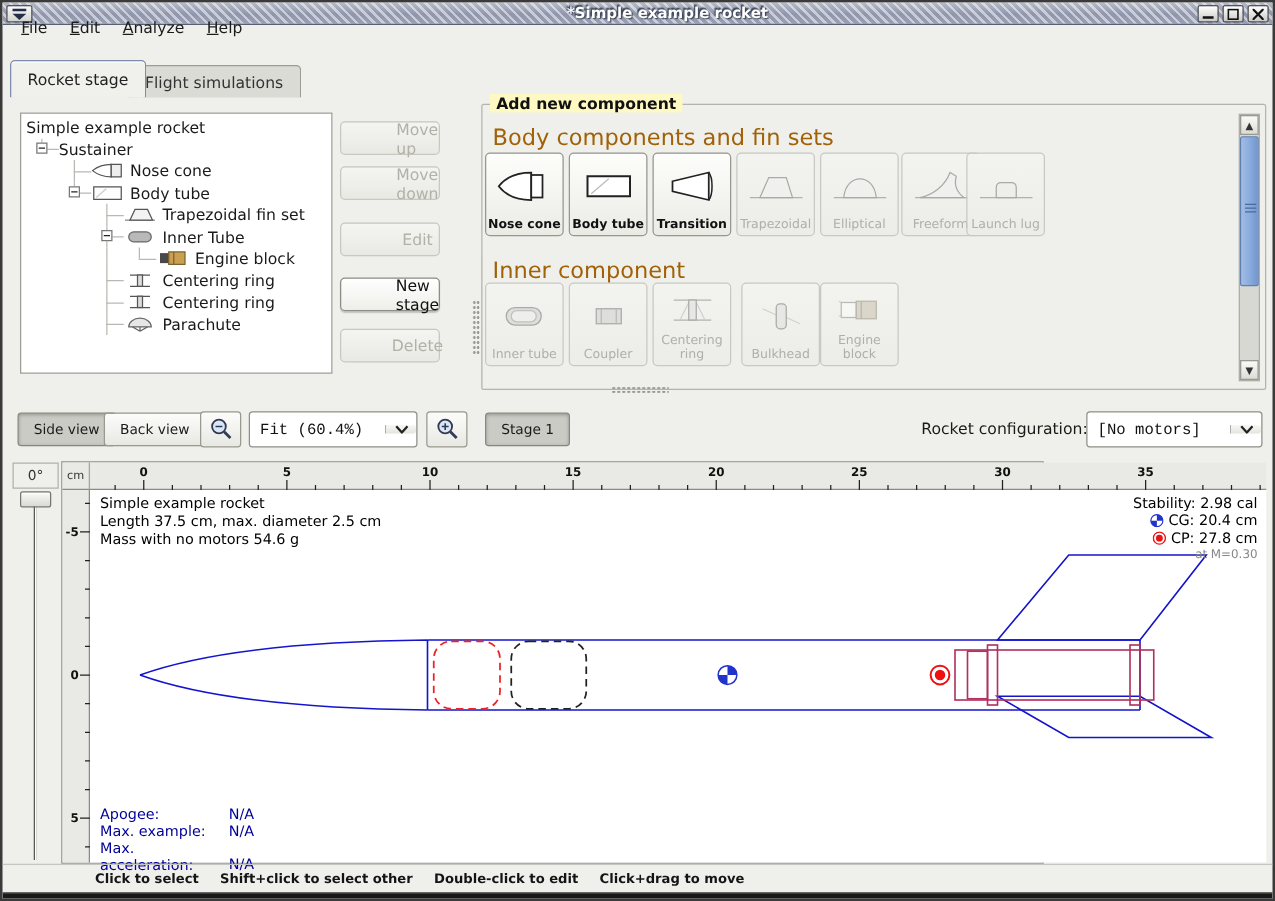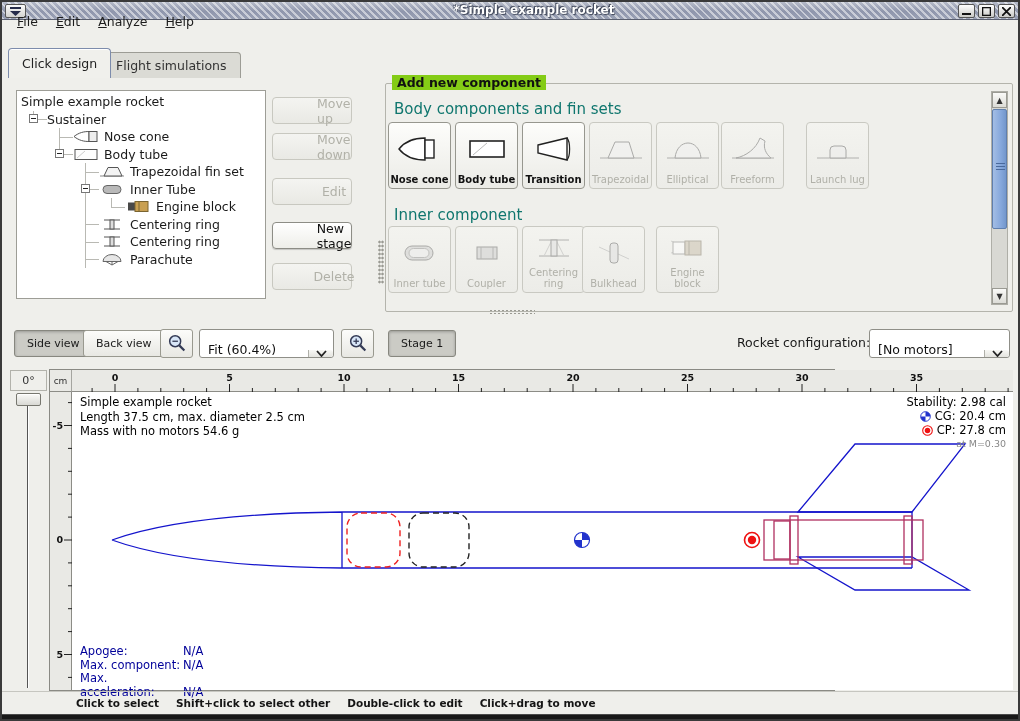--- a/index.html
+++ b/index.html
@@ -55,23 +55,23 @@
     box-shadow:0 1px 1px rgba(0,0,0,.18); }
 
   .vdots { position:absolute; left:376px; top:238px; width:6px; height:44px;
     background-image:radial-gradient(#9a9a93 1px, transparent 1.2px); background-size:3px 4px; }
   .hdots { position:absolute; left:487px; top:307px; width:46px; height:6px;
     background-image:radial-gradient(#9a9a93 1px, transparent 1.2px); background-size:4px 3px; }
 
   
   .group { position:absolute; left:383px; top:81px; width:628px; height:229px;
     border:1px solid #b4b4ac; border-radius:2px; }
-  .gtitle { position:absolute; top:-9px; left:6px; background:#84cc16; padding:0 5px;
+  .gtitle { position:absolute; top:-9px; left:6px; background:#fef9c3; padding:0 5px;
     font-size:12.5px; font-weight:bold; color:#111; }
-  .seclabel { position:absolute; left:8px; font-size:15px; color:#0f766e; }
+  .seclabel { position:absolute; left:8px; font-size:18px; color:#a16207; }
   .cbtn { position:absolute; width:63px; height:67px; border-radius:4px; display:flex;
     flex-direction:column; align-items:center; justify-content:flex-end; padding-bottom:3px; }
   .cbtn.en { background:linear-gradient(#fdfdfb,#ebebe6); border:1px solid #97978f; }
   .cbtn.dis { background:linear-gradient(#f3f3ef,#ecece8); border:1px solid #c9c9c2; }
   .cbtn .cicon { flex:1; display:flex; align-items:center; justify-content:center; width:100%; }
   .cbtn.dis .cicon { opacity:.45; filter:grayscale(.7); }
   .cbtn .clabel { font-size:10px; line-height:10.5px; text-align:center; }
   .cbtn.en .clabel { color:#111; font-weight:600; }
   .cbtn.dis .clabel { color:#b0b0a8; }
 
@@ -87,21 +87,21 @@
 
   
   .tbtn { position:absolute; height:27px; border-radius:3px; font-size:11px; color:#1a1a1a;
     display:flex; align-items:center; justify-content:center; padding:0 12px;
     background:linear-gradient(#fcfcfa,#e8e8e3); border:1px solid #99998f; }
   .tbtn.pressed { background:#cbcbc5; box-shadow:inset 0 1px 3px rgba(0,0,0,.25); border-color:#87877f; }
   .zbtn { position:absolute; width:33px; height:29px; border-radius:3px;
     background:linear-gradient(#fcfcfa,#e8e8e3); border:1px solid #99998f;
     display:flex; align-items:center; justify-content:center; }
   .combo { position:absolute; height:29px; background:#fff; border:1px solid #8f8f88; border-radius:3px;
-    display:flex; align-items:flex-end; }
+    display:flex; align-items:center;font-family:Liberation Mono, monospace; }
   .combo .val { flex:1; display:flex; align-items:center; padding:0 8px; font-size:12.5px; color:#111; }
   .combo .arrow { width:25px; border-left:1px solid #b0b0a9; border-radius:0 3px 3px 0;
     background:linear-gradient(#f7f7f4,#e4e4df); display:flex; align-items:center; justify-content:center; }
   .mlabel { position:absolute; left:735px; top:333px; font-size:12.5px; color:#1a1a1a; }
 
   
   .rotbox { position:absolute; left:8px; top:368px; width:37px; height:21px; background:#ececе8;
     background:#ececе8; border:1px solid #b2b2ab; font-size:11px; color:#333;
     display:flex; align-items:center; justify-content:center; }
   .sl-track { position:absolute; left:25px; top:400px; width:2px; height:286px; background:#555;
@@ -170,21 +170,21 @@
     </div>
   </div>
 
   <div class="menubar" id="menubar">
       <span class="menu-item"><u>F</u>ile</span>
       <span class="menu-item"><u>E</u>dit</span>
       <span class="menu-item"><u>A</u>nalyze</span>
       <span class="menu-item"><u>H</u>elp</span>
     </div>
 
-  <div class="tab active">Click design</div>
+  <div class="tab active">Rocket stage</div>
   <div class="tab inactive">Flight simulations</div>
 
   <div class="treepanel" id="tree">
       <div class="trow">
         <span class="tlabel">Simple example rocket</span>
       </div>
       <div class="trow">
         <div class="guide">
           <div class="vt"></div>
           <div class="hl"></div>
@@ -388,21 +388,21 @@
         </div>
         <div class="cbtn dis" style="left: 335px; top: 38px; align-items: center;">
           <div class="cicon">
             <svg width="46" height="30" viewBox="0 0 46 30">
               <line x1="2" y1="24" x2="44" y2="24" stroke="#666"></line>
               <path d="M6,24 C16,22 26,15 30,4 L35,7 C33,14 36,20 41,24 Z" fill="#f2f2f2" stroke="#555"></path>
             </svg>
           </div>
           <div class="clabel">Freeform</div>
         </div>
-        <div class="cbtn dis" style="left: 420px; top: 38px;">
+        <div class="cbtn dis" style="left: 387px; top: 38px;">
           <div class="cicon">
             <svg width="46" height="30" viewBox="0 0 46 30">
               <line x1="2" y1="24" x2="44" y2="24" stroke="#666"></line>
               <path d="M15,24 L15,16 Q15,12 19,12 L27,12 Q31,12 31,16 L31,24 Z" fill="#ededed" stroke="#555"></path>
             </svg>
           </div>
           <div class="clabel">Launch lug</div>
         </div>
         <div class="seclabel" style="top: 122px;">Inner component</div>
         <div class="cbtn dis" style="left: 2px; top: 142px;">
@@ -429,21 +429,21 @@
             <svg width="46" height="30" viewBox="0 0 46 30">
               <line x1="8" y1="7" x2="38" y2="7" stroke="#666"></line>
               <line x1="8" y1="23" x2="38" y2="23" stroke="#666"></line>
               <line x1="13" y1="23" x2="21" y2="7" stroke="#aaa"></line>
               <line x1="25" y1="7" x2="33" y2="23" stroke="#aaa"></line>
               <rect x="20" y="7" width="6" height="16" fill="#ddd" stroke="#555"></rect>
             </svg>
           </div>
           <div class="clabel">Centering ring</div>
         </div>
-        <div class="cbtn dis" style="left: 196px; top: 142px;">
+        <div class="cbtn dis" style="left: 207px; top: 142px;">
           <div class="cicon">
             <svg width="46" height="30" viewBox="0 0 46 30">
               <line x1="8" y1="9" x2="19" y2="14" stroke="#aaa"></line>
               <line x1="27" y1="16" x2="38" y2="21" stroke="#aaa"></line>
               <rect x="19" y="5" width="8" height="20" rx="3" fill="#ddd" stroke="#555"></rect>
             </svg>
           </div>
           <div class="clabel">Bulkhead</div>
         </div>
         <div class="cbtn dis" style="left: 270px; top: 142px;">
@@ -625,21 +625,21 @@
           <svg width="11" height="11" viewBox="-8 -8 16 16">
             <circle r="7" fill="none" stroke="#ee1111" stroke-width="1.6"></circle>
               <circle r="4" fill="#ee1111"></circle>
           </svg>
           <span>CP: 27.8 cm</span>
         </div>
         <div class="cond">at M=0.30</div>
       </div>
       <div class="flight" id="flight">
           <div class="frow"><span class="fl">Apogee:</span><span class="fv">N/A</span></div>
-          <div class="frow"><span class="fl">Max. component:</span><span class="fv">N/A</span></div>
+          <div class="frow"><span class="fl">Max. example:</span><span class="fv">N/A</span></div>
           <div class="frow"><span class="fl">Max. acceleration:</span><span class="fv">N/A</span></div>
         </div>
     </div>
   </div>
 
   <div class="statusbar" id="statusbar">
       <span class="hint">Click to select</span>
       <span class="hint">Shift+click to select other</span>
       <span class="hint">Double-click to edit</span>
       <span class="hint">Click+drag to move</span>

